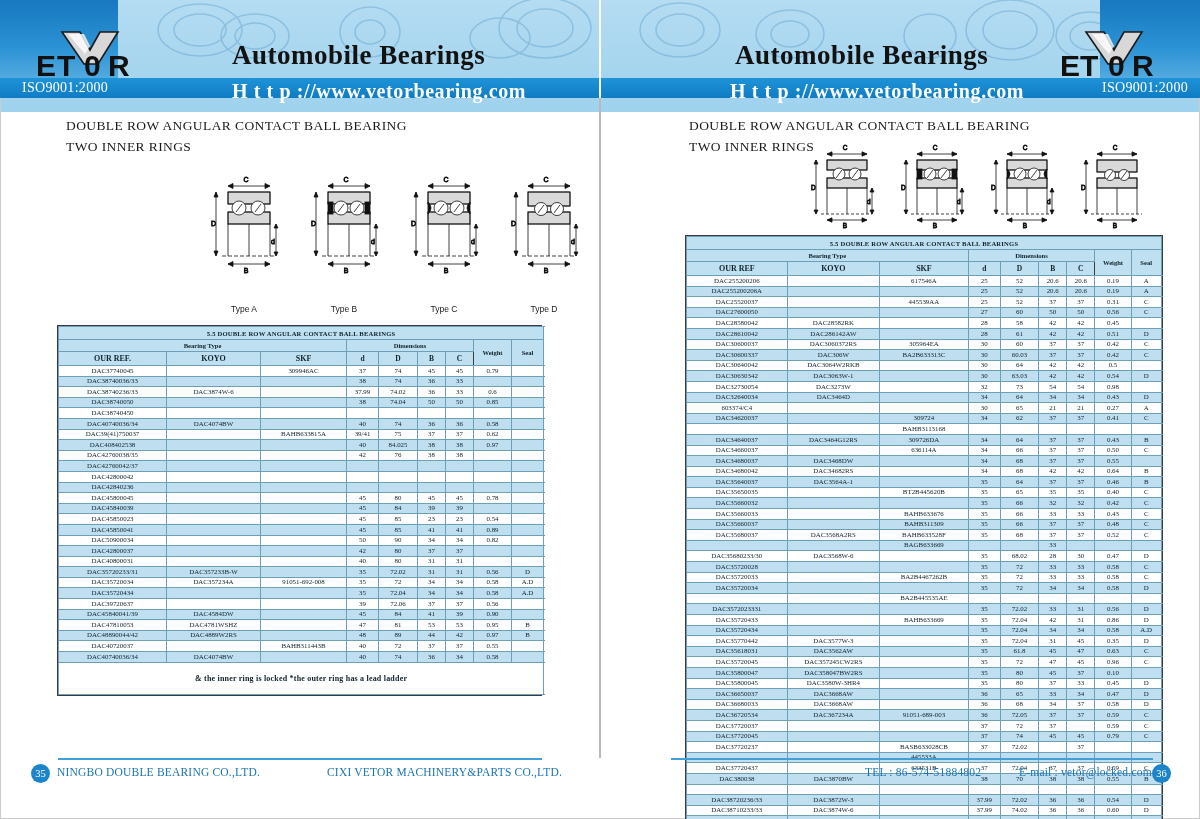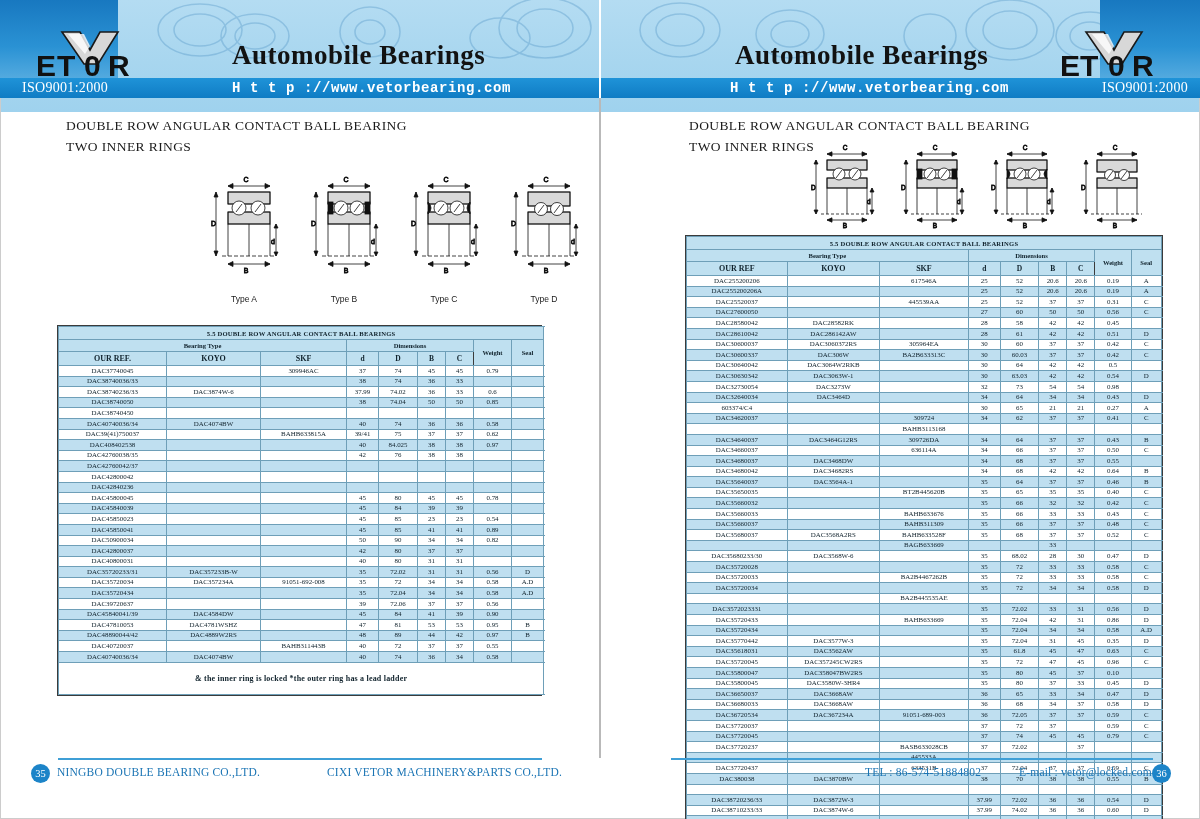--- a/index.html
+++ b/index.html
@@ -76,23 +76,23 @@
     font-family: "Liberation Serif", serif;
     font-weight: bold;
     font-size: 27px;
     color: #121212;
     letter-spacing: 0.5px;
   }
   .title-left { left: 232px; }
   .title-right { left: 735px; }
   .banner-url {
     position: absolute; top: 80px;
-    font-family: Liberation Mono, monospace;
+    font-family: Liberation Serif, serif;
     font-weight: bold;
-    font-size: 14px;
+    font-size: 20px;
     color: #ffffff;
     letter-spacing: 0.6px;
   }
   .url-left { left: 232px; }
   .url-right { left: 730px; }
 
   
   .spine {
     position: absolute; top: 98px; left: 599px;
     width: 2px; height: 660px;
@@ -119,21 +119,21 @@
   }
 
   
   .diagrams { position: absolute; display: flex; }
   .dg { position: relative; }
   .dg-label {
     text-align: center;
     font-family: "Liberation Sans", sans-serif;
     font-size: 8.5px;
     color: #1a1a1a;
-    margin-top: 2px;
+    margin-top: 12px;
   }
 
   
   .tbl-wrap {
     position: absolute;
     border: 1.6px solid #3b3b3b;
     background: #ffffff;
   }
   table.spec {
     border-collapse: collapse;

